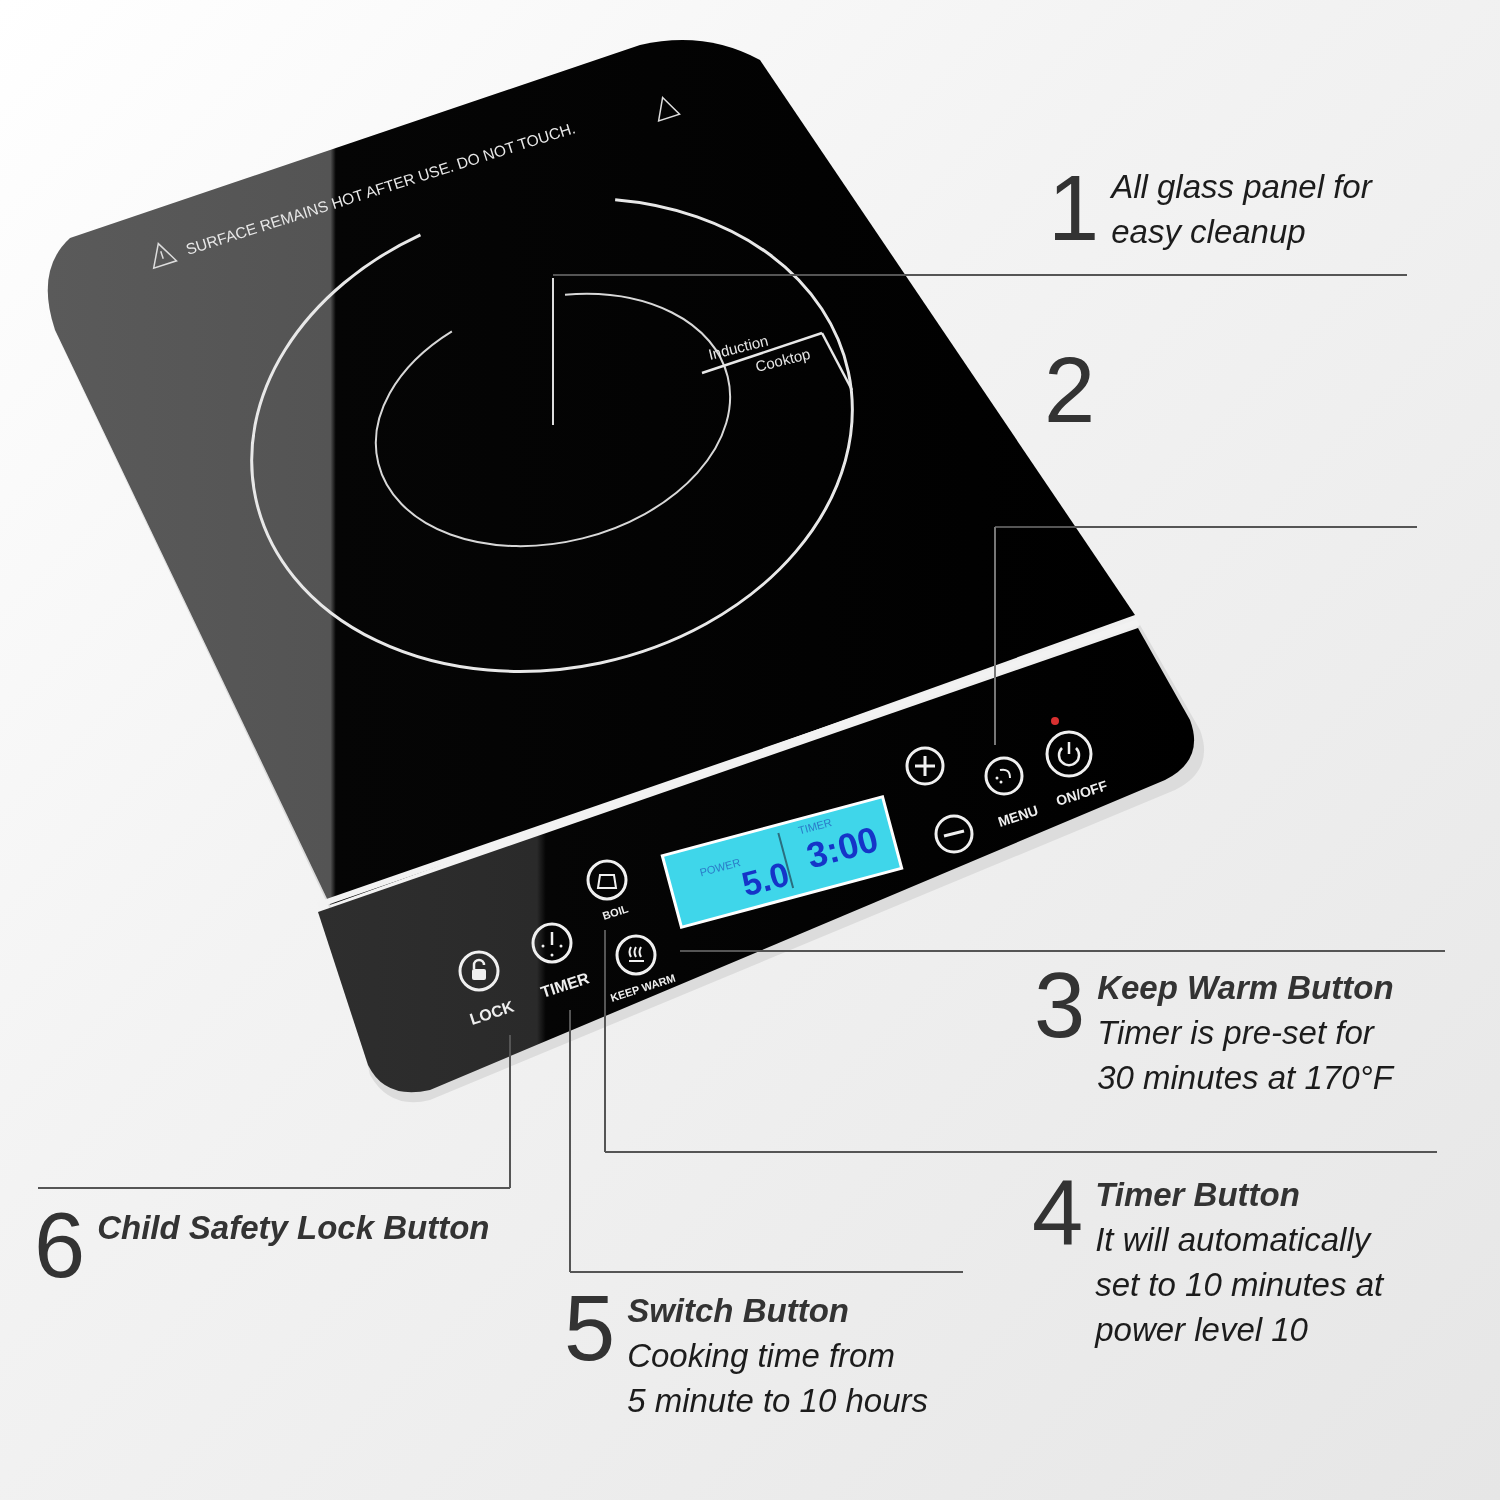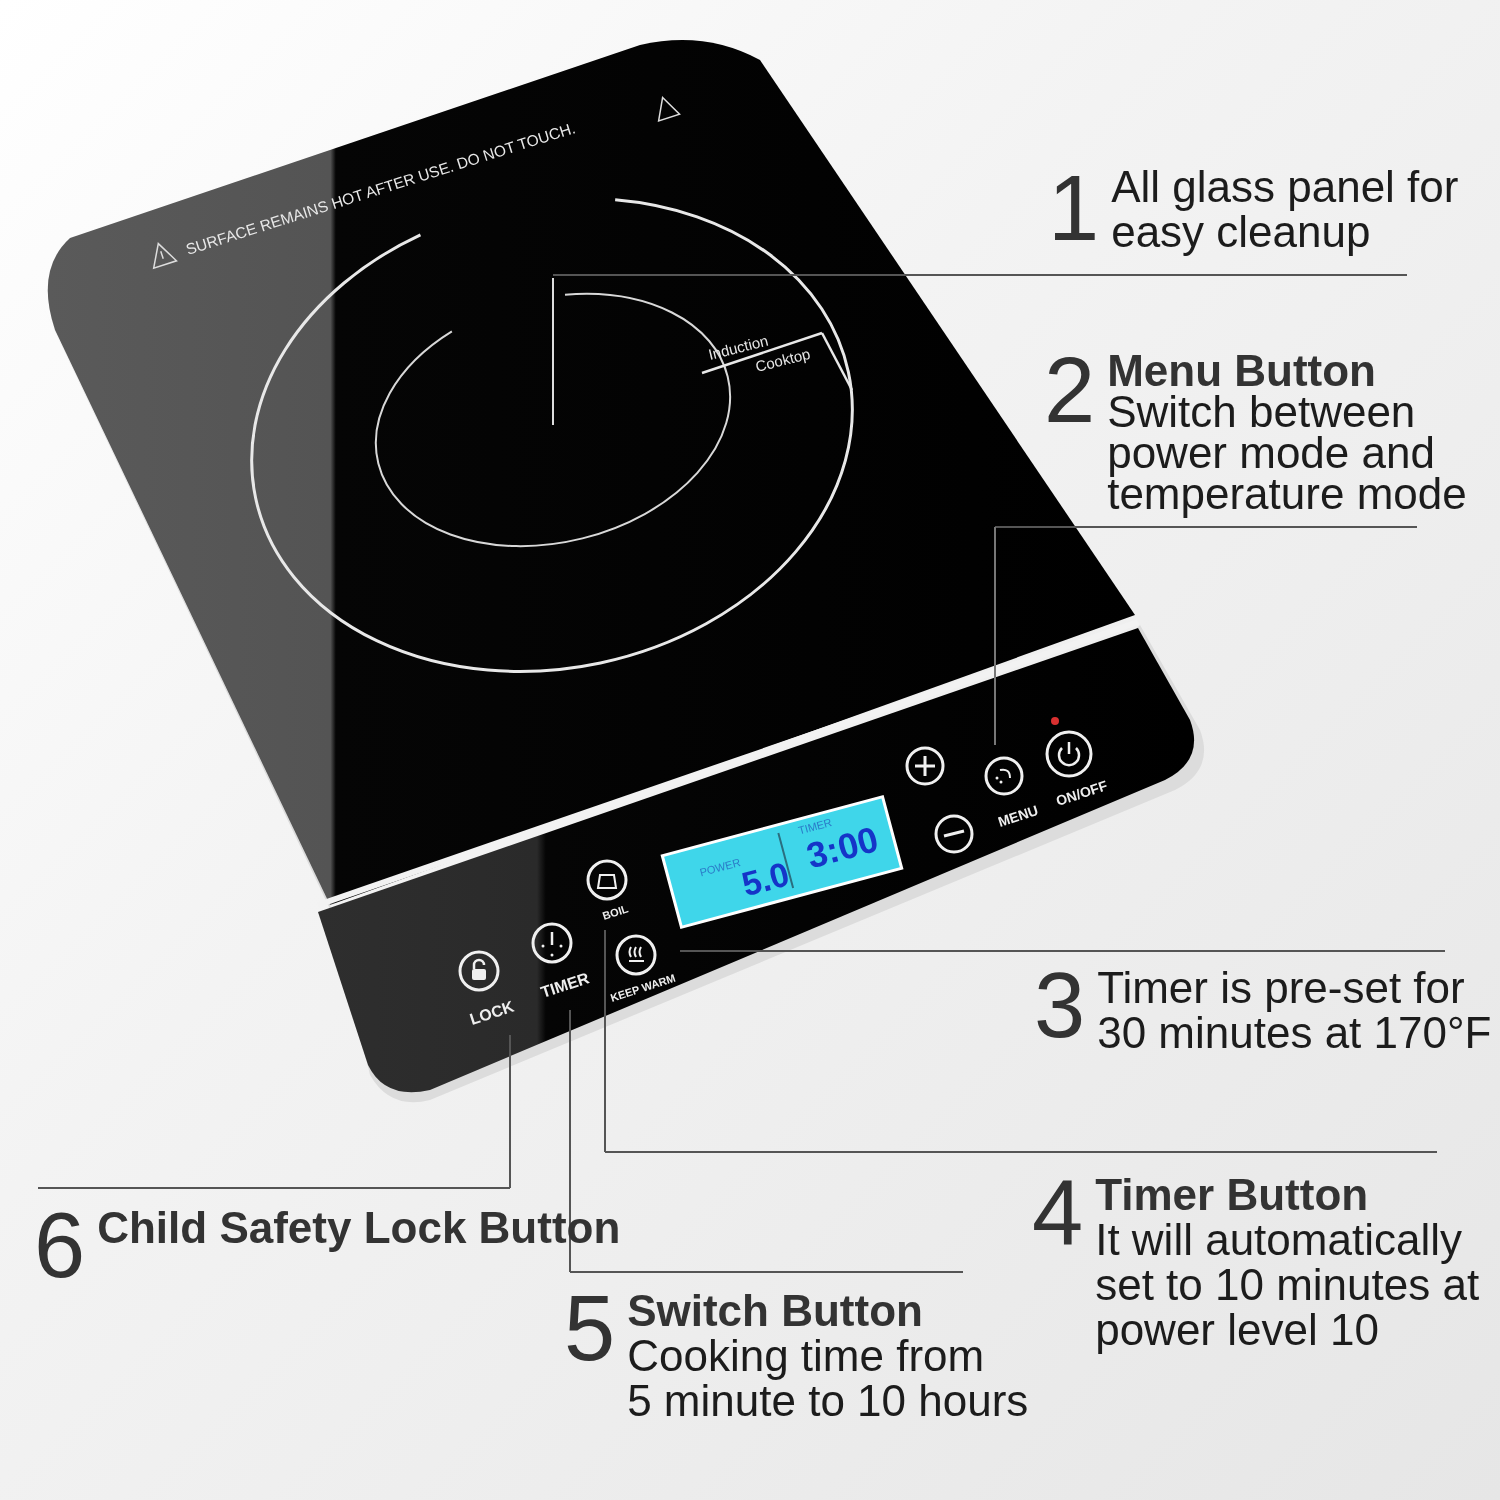--- a/index.html
+++ b/index.html
@@ -9,21 +9,21 @@
       font-family: "Liberation Sans", "DejaVu Sans", sans-serif;
       color: #1e1e1e;
     }
     #product { position: absolute; left: 0; top: 0; width: 1500px; height: 1500px; }
     .callout { position: absolute; display: flex; align-items: flex-start; }
     .callout .num {
       font-family: "Liberation Sans", sans-serif;
       font-size: 92px; line-height: 80px; color: #333; font-weight: 400;
       margin-right: 14px; letter-spacing: -2px;
     }
-    .callout .text { font-size: 44px; line-height: 45px; color: #1c1c1c; }
+    .callout .text { font-size: 33px; line-height: 45px; color: #1c1c1c; font-style: italic; }
     .callout .title { font-weight: 700; color: #333; display: block; }
     .callout .desc { display: block; white-space: pre-line; }
     svg text { font-family: "Liberation Sans", sans-serif; }
   </style>
 </head>
 <body>
 
 <svg id="product" viewBox="0 0 1500 1500" xmlns="http://www.w3.org/2000/svg">
   <defs>
     <linearGradient id="glassGrad" x1="0" y1="0" x2="1" y2="0">
@@ -140,31 +140,26 @@
 <div class="callout" style="left:1048px; top:168px;">
   <span class="num">1</span>
   <span class="text" style="margin-top:-4px;">
     <span class="desc">All glass panel for
 easy cleanup</span>
   </span>
 </div>
 
 <div class="callout" style="left:1044px; top:350px;">
   <span class="num">2</span>
-  <span class="text" style="line-height:41px;">
-    <span class="title">Menu Button</span>
-    <span class="desc">Switch between
-power mode and
-temperature mode</span>
-  </span>
 </div>
 
 <div class="callout" style="left:1034px; top:965px;">
   <span class="num">3</span>
   <span class="text">
+    <span class="title">Keep Warm Button</span>
     <span class="desc">Timer is pre-set for
 30 minutes at 170°F</span>
   </span>
 </div>
 
 <div class="callout" style="left:1032px; top:1172px;">
   <span class="num">4</span>
   <span class="text">
     <span class="title">Timer Button</span>
     <span class="desc">It will automatically

